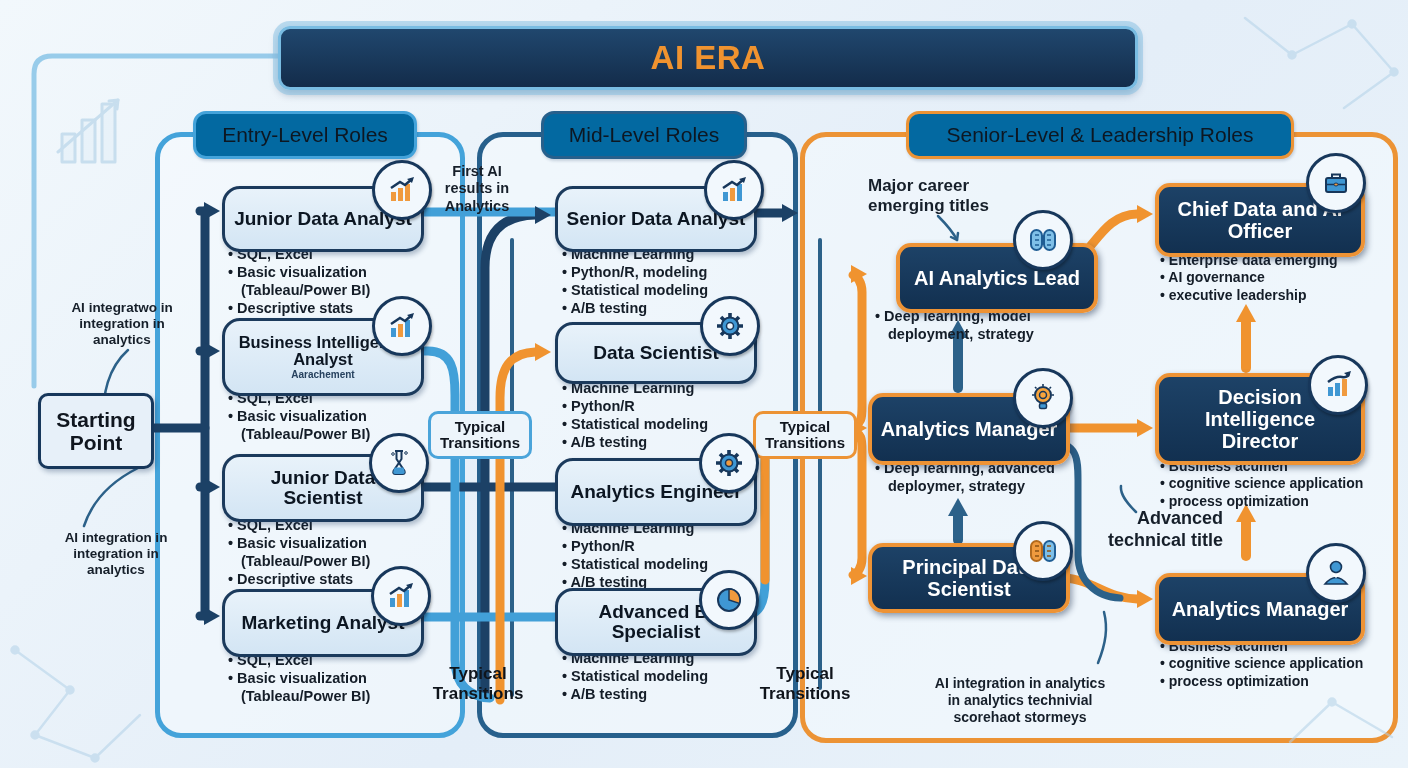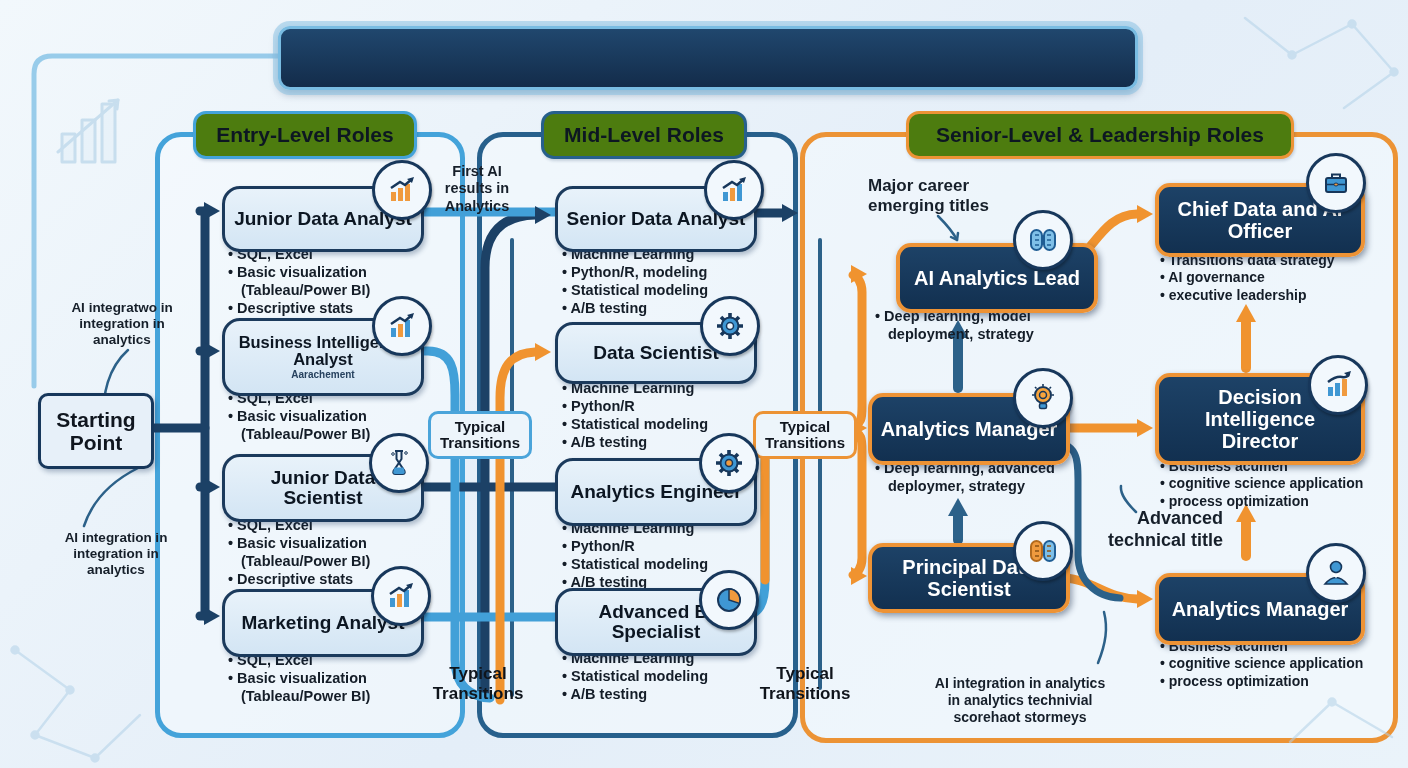--- a/index.html
+++ b/index.html
@@ -20,22 +20,22 @@
     font-size:33px;font-weight:900;letter-spacing:.5px;color:#ffffff;
     white-space:nowrap;z-index:6;
   }
   .title-banner .hl{color:#f0932f;}
   
   .section-box{border-radius:26px;background:rgba(248,252,255,.45);z-index:0;}
   .box-entry{left:155px;top:132px;width:300px;height:596px;border:5px solid #44a3da;}
   .box-mid{left:477px;top:132px;width:311px;height:596px;border:5px solid #27608c;}
   .box-senior{left:800px;top:132px;width:588px;height:601px;border:5px solid #ec9335;}
   .section-header{
-    background:#4d7c0f;border-radius:13px;display:flex;align-items:center;justify-content:center;
-    font-size:21px;font-weight:700;color:#0d1722;z-index:5;box-shadow:1px 2px 3px rgba(30,60,100,.2);
+    background:#0369a1;border-radius:13px;display:flex;align-items:center;justify-content:center;
+    font-size:21px;font-weight:400;color:#0d1722;z-index:5;box-shadow:1px 2px 3px rgba(30,60,100,.2);
   }
   .hdr-entry{left:193px;top:111px;width:218px;height:42px;border:3px solid #44a3da;}
   .hdr-mid{left:541px;top:111px;width:200px;height:42px;border:3px solid #27608c;}
   .hdr-senior{left:906px;top:111px;width:382px;height:42px;border:3px solid #ec9335;}
   
   .card{
     background:linear-gradient(#e8f2fa,#d3e5f4);
     border:3.5px solid #1b3a5c;border-radius:18px;
     display:flex;flex-direction:column;align-items:center;justify-content:center;
     text-align:center;font-weight:800;color:#0c1622;line-height:1.05;
@@ -184,20 +184,21 @@
     <polygon points="1153,428 1137,419 1137,437" fill="#f0932f"></polygon>
     <polygon points="1153,599 1137,590 1137,608" fill="#f0932f"></polygon>
     <polygon points="958,320 948,338 968,338" fill="#2c6189"></polygon>
     <polygon points="958,498 948,516 968,516" fill="#2c6189"></polygon>
     <polygon points="1246,304 1236,322 1256,322" fill="#f0932f"></polygon>
     <polygon points="1246,504 1236,522 1256,522" fill="#f0932f"></polygon>
   </g>
 </svg>
 
 <div class="abs title-banner">
+  <span class="hl">AI ERA</span>
 </div>
 
 <div class="abs section-box box-entry"></div>
 <div class="abs section-box box-mid"></div>
 <div class="abs section-box box-senior"></div>
 <div class="abs section-header hdr-entry">Entry-Level Roles</div>
 <div class="abs section-header hdr-mid">Mid-Level Roles</div>
 <div class="abs section-header hdr-senior">Senior-Level &amp; Leadership Roles</div>
 
 <div class="abs startbox">Starting Point</div>
@@ -319,21 +320,21 @@
 </div>
 <div class="abs dark-card" style="left:1155px;top:373px;width:190px;height:80px;">
   <div>Decision Intelligence Director</div>
 </div>
 <div class="abs dark-card" style="left:1155px;top:573px;width:190px;height:60px;">
   <div>Analytics Manager</div>
 </div>
 
 <div class="abs skills" style="left:1160px;top:252px;width:212px;font-size:14px;">
   <ul>
-    <li>Transitions data strategy</li>
+    <li>Enterprise data emerging</li>
     <li>AI governance</li>
     <li>executive leadership</li>
   </ul>
 </div>
 <div class="abs skills" style="left:1160px;top:458px;width:212px;font-size:14px;">
   <ul>
     <li>Business acumen</li>
     <li>cognitive science application</li>
     <li>process optimization</li>
   </ul>

